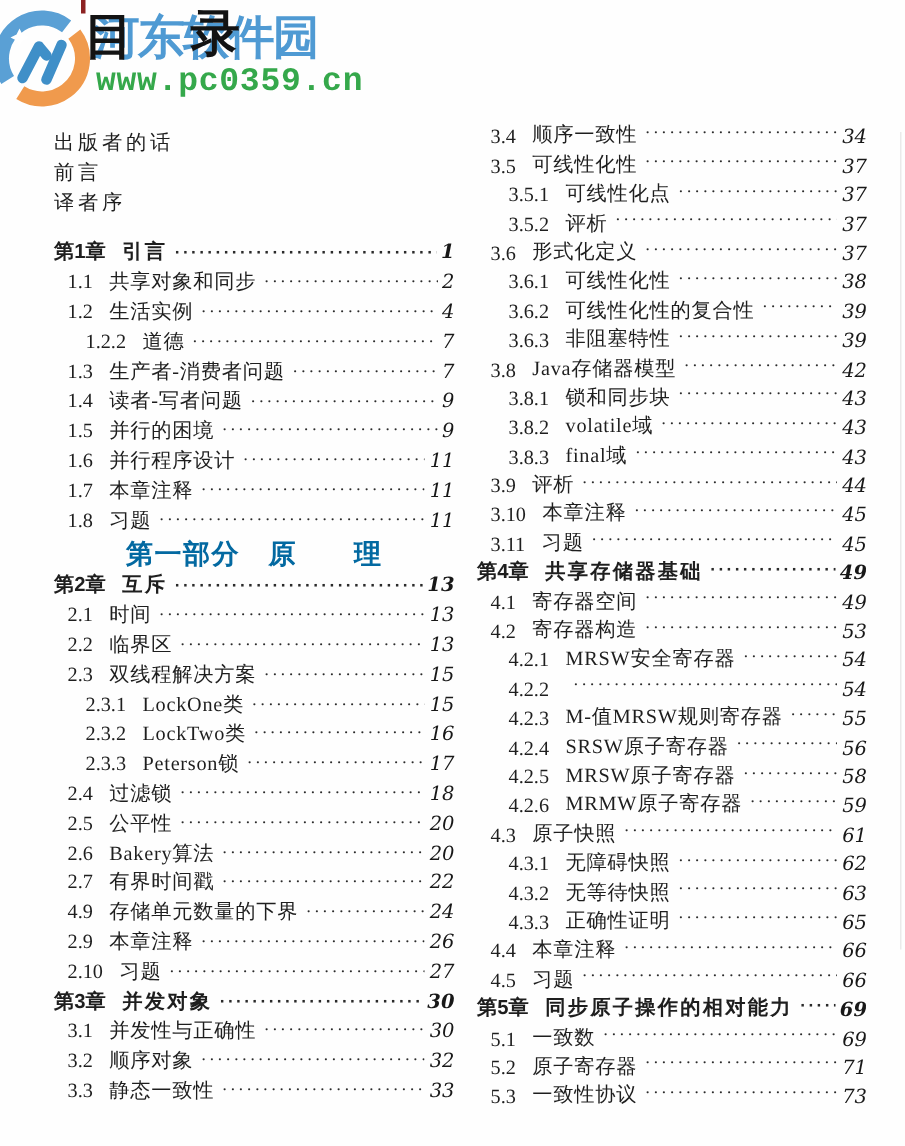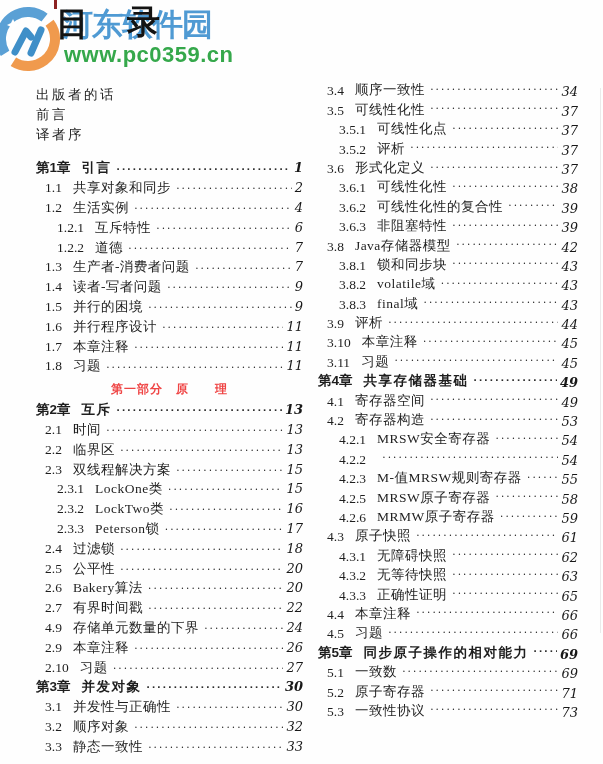--- a/index.html
+++ b/index.html
@@ -13,21 +13,21 @@
 
   
   .wm-name{
     position:absolute;left:62px;top:4px;z-index:1;
     font-family:"Liberation Sans",sans-serif;font-weight:bold;
     font-size:31px;letter-spacing:-1px;color:var(--watermark-blue,#4F9AD3);
     white-space:nowrap;
   }
   .wm-url{
     position:absolute;left:64px;top:42px;z-index:1;
-    font-family:Liberation Sans, sans-serif;font-weight:bold;
+    font-family:Liberation Mono, monospace;font-weight:bold;
     font-size:22px;letter-spacing:0.5px;color:var(--watermark-green,#35A84B);
     white-space:nowrap;
   }
   .logo{position:absolute;left:-5px;top:6px;width:66px;height:66px;z-index:2;}
 
   
   .tchar{
     position:absolute;z-index:3;font-weight:bold;font-size:33px;line-height:1;
     color:#131313;font-family:"Liberation Sans",sans-serif;
   }
@@ -56,22 +56,22 @@
   .leader{
     flex:1;overflow:hidden;white-space:nowrap;align-self:center;
     margin:0 3px 0 5px;color:#2a2a2a;font-size:11.5px;letter-spacing:1.6px;line-height:1;
   }
   .leader::after{content:"··················································································";}
   .pg{flex:none;font-style:italic;font-family:"DejaVu Serif",serif;font-size:13px;color:#181818;}
 
   .gap{height:14px;}
   .part{
     height:24px;display:flex;align-items:center;justify-content:center;
-    font-weight:bold;font-size:12px;letter-spacing:1px;
-    font-family:"Liberation Sans",sans-serif;color:#ef4444;
+    font-weight:bold;font-size:18px;letter-spacing:1px;
+    font-family:"Liberation Sans",sans-serif;color:#0369a1;
   }
 </style>
 </head>
 <body>
 
 <div class="page">
 
   <svg class="logo" viewBox="0 0 66 66">
     <circle cx="33" cy="33" r="27" fill="none" stroke="#5AA0D5" stroke-width="10" stroke-dasharray="75 95" transform="rotate(148 33 33)"></circle>
     <circle cx="33" cy="33" r="27" fill="none" stroke="#F09A4D" stroke-width="10" stroke-dasharray="75 95" transform="rotate(-37 33 33)"></circle>
@@ -112,26 +112,20 @@
         <span class="leader"></span>
         <span class="pg">2</span>
       </div>
       <div class="row lvl1">
         <span class="n">1.2</span>
         <span class="t">生活实例</span>
         <span class="leader"></span>
         <span class="pg">4</span>
       </div>
       <div class="row lvl2">
-        <span class="n">1.2.1</span>
-        <span class="t">互斥特性</span>
-        <span class="leader"></span>
-        <span class="pg">6</span>
-      </div>
-      <div class="row lvl2">
         <span class="n">1.2.2</span>
         <span class="t">道德</span>
         <span class="leader"></span>
         <span class="pg">7</span>
       </div>
       <div class="row lvl1">
         <span class="n">1.3</span>
         <span class="t">生产者-消费者问题</span>
         <span class="leader"></span>
         <span class="pg">7</span>
@@ -398,20 +392,26 @@
         <span class="leader"></span>
         <span class="pg">54</span>
       </div>
       <div class="row lvl2">
         <span class="n">4.2.3</span>
         <span class="t">M-值MRSW规则寄存器</span>
         <span class="leader"></span>
         <span class="pg">55</span>
       </div>
       <div class="row lvl2">
+        <span class="n">4.2.4</span>
+        <span class="t">SRSW原子寄存器</span>
+        <span class="leader"></span>
+        <span class="pg">56</span>
+      </div>
+      <div class="row lvl2">
         <span class="n">4.2.5</span>
         <span class="t">MRSW原子寄存器</span>
         <span class="leader"></span>
         <span class="pg">58</span>
       </div>
       <div class="row lvl2">
         <span class="n">4.2.6</span>
         <span class="t">MRMW原子寄存器</span>
         <span class="leader"></span>
         <span class="pg">59</span>

